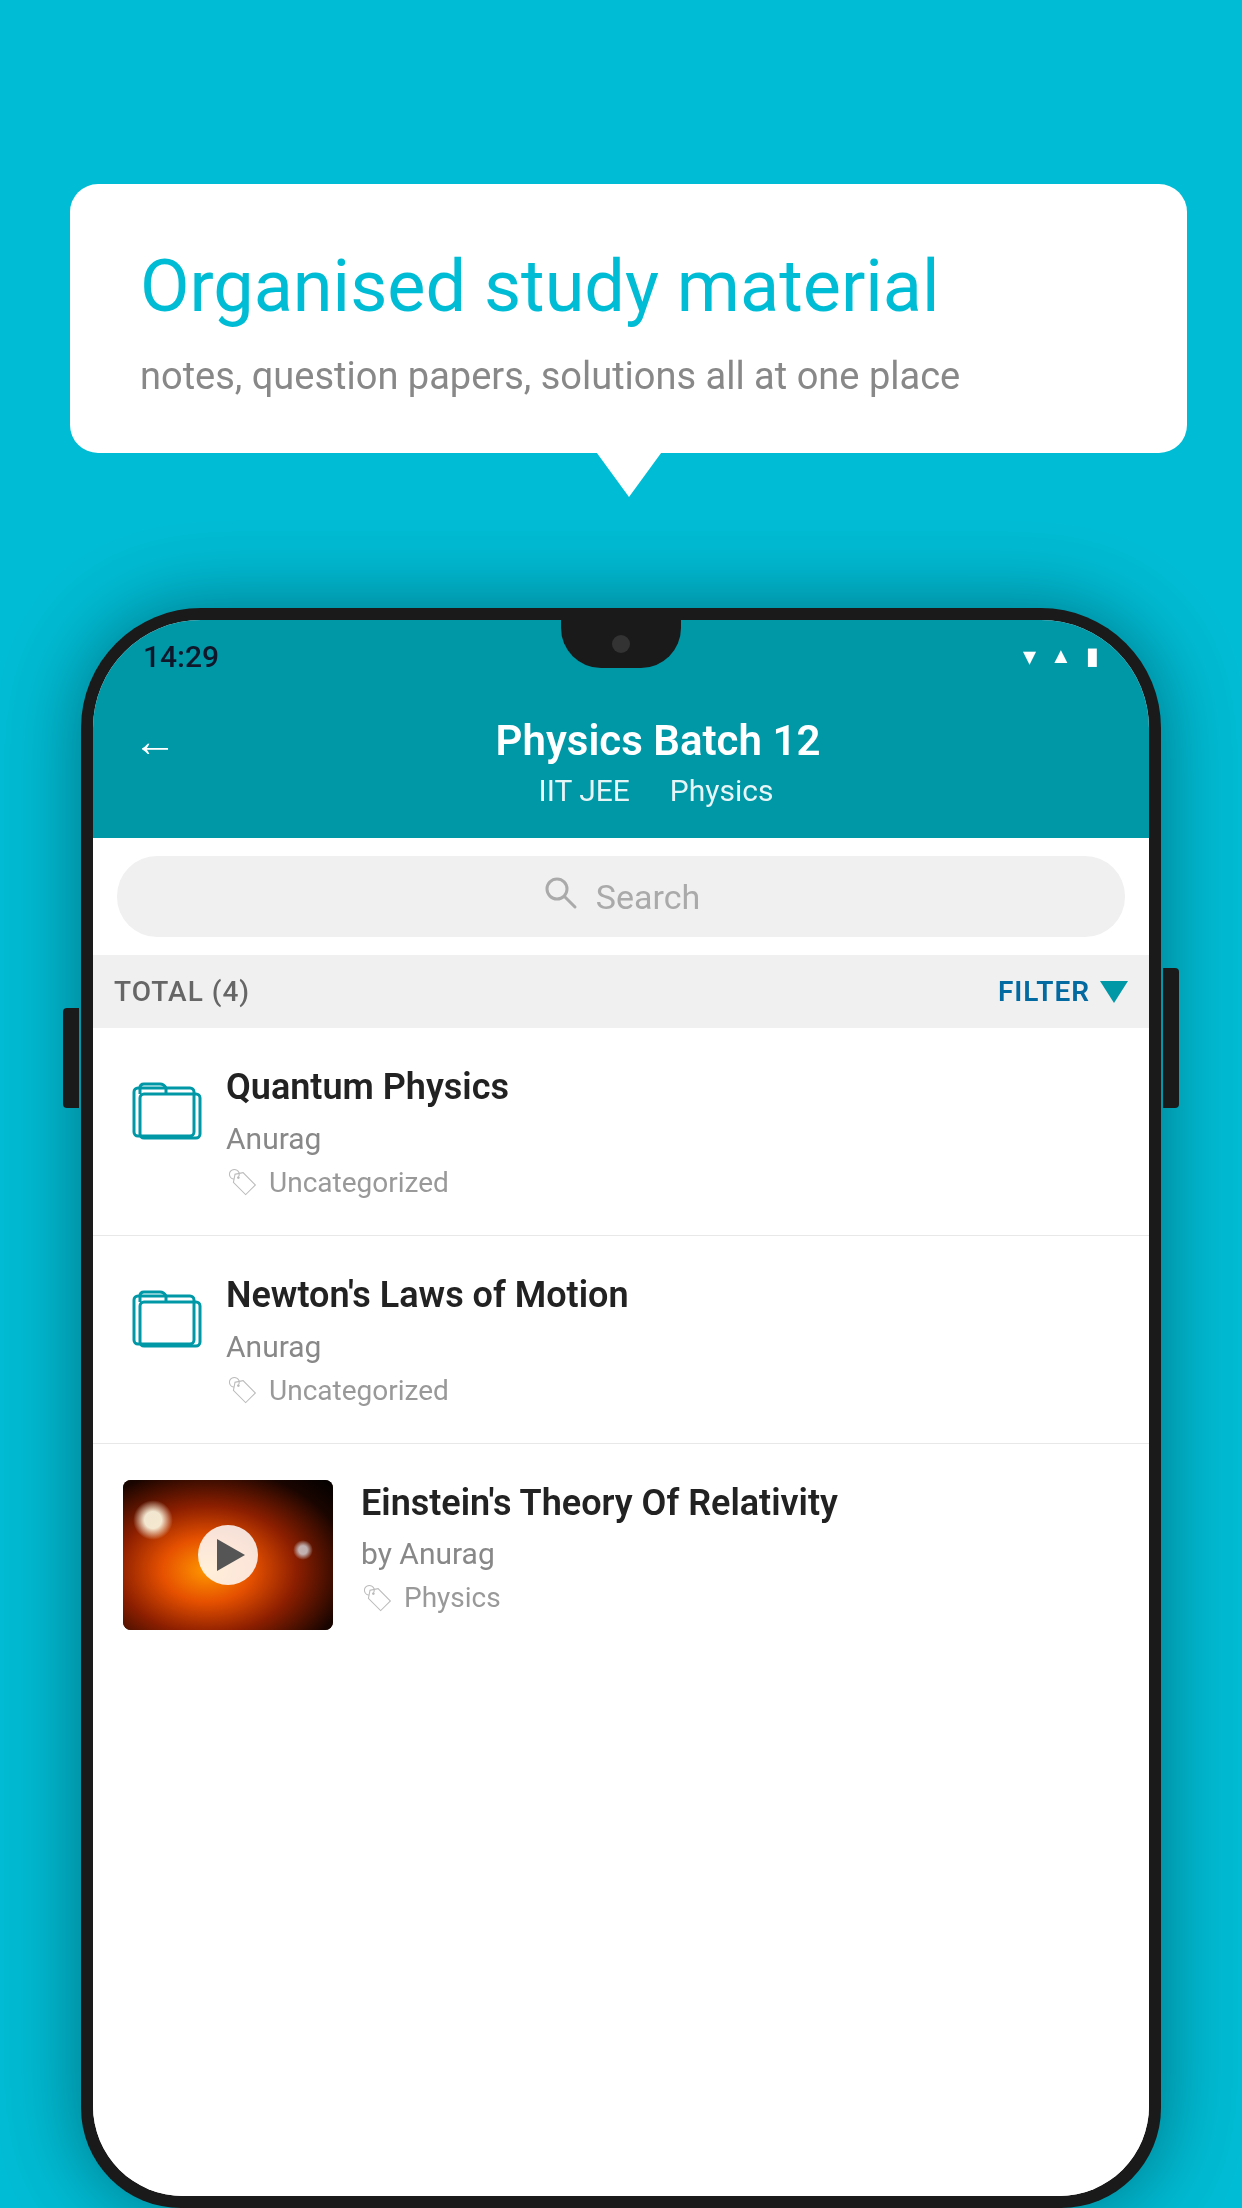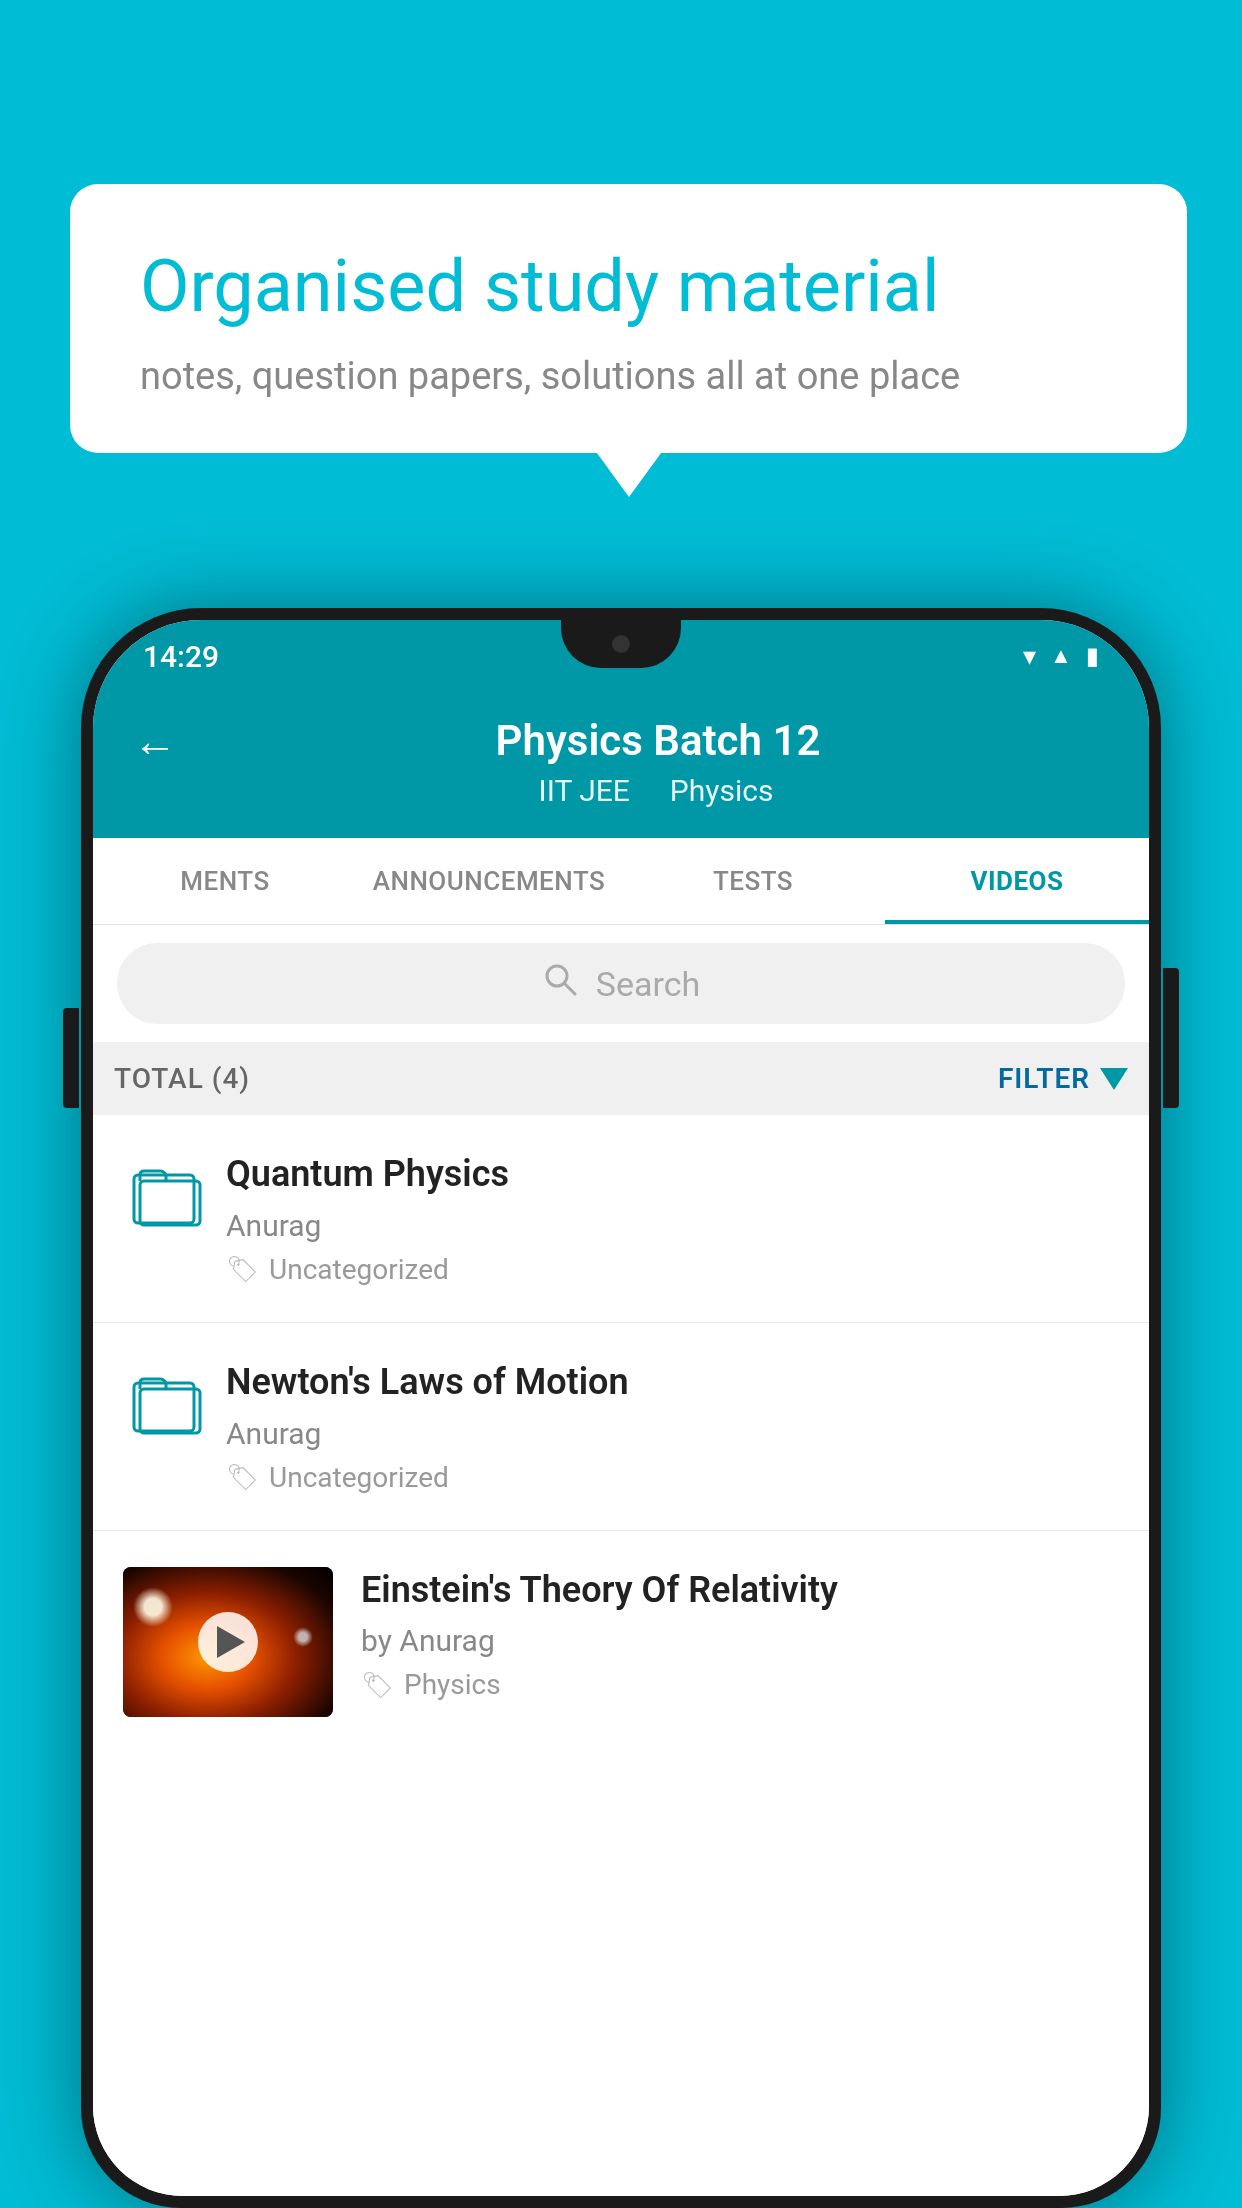--- a/index.html
+++ b/index.html
@@ -131,21 +131,21 @@
     }
 
     .camera-dot {
       width: 18px;
       height: 18px;
       background: #333;
       border-radius: 50%;
     }
 
     .status-time {
-      color: #ffffff;
+      color: #0f172a;
       font-size: 30px;
       font-weight: 500;
     }
 
     .status-icons {
       display: flex;
       align-items: center;
       gap: 14px;
     }
 
@@ -430,34 +430,20 @@
         <span class="app-bar-title">Physics Batch 12</span>
       </div>
       <div class="app-bar-subtitle">
         <span class="subtitle-tags">
           <span>IIT JEE</span>
           <span>Physics</span>
         </span>
       </div>
     </div>
 
-    <div class="tab-bar">
-      <div class="tab-item">
-        <span>MENTS</span>
-      </div>
-      <div class="tab-item">
-        <span>ANNOUNCEMENTS</span>
-      </div>
-      <div class="tab-item">
-        <span>TESTS</span>
-      </div>
-      <div class="tab-item active">
-        <span>VIDEOS</span>
-      </div>
-    </div>
 
     <div class="search-container">
       <div class="search-input">
         <span class="search-icon-svg">
           <svg width="36" height="36" viewBox="0 0 36 36">
             <circle cx="15" cy="15" r="10" stroke="#aaa" stroke-width="3" fill="none"></circle>
             <line x1="23" y1="23" x2="33" y2="33" stroke="#aaa" stroke-width="3" stroke-linecap="round"></line>
           </svg>
         </span>
         <span class="search-placeholder">Search</span>

